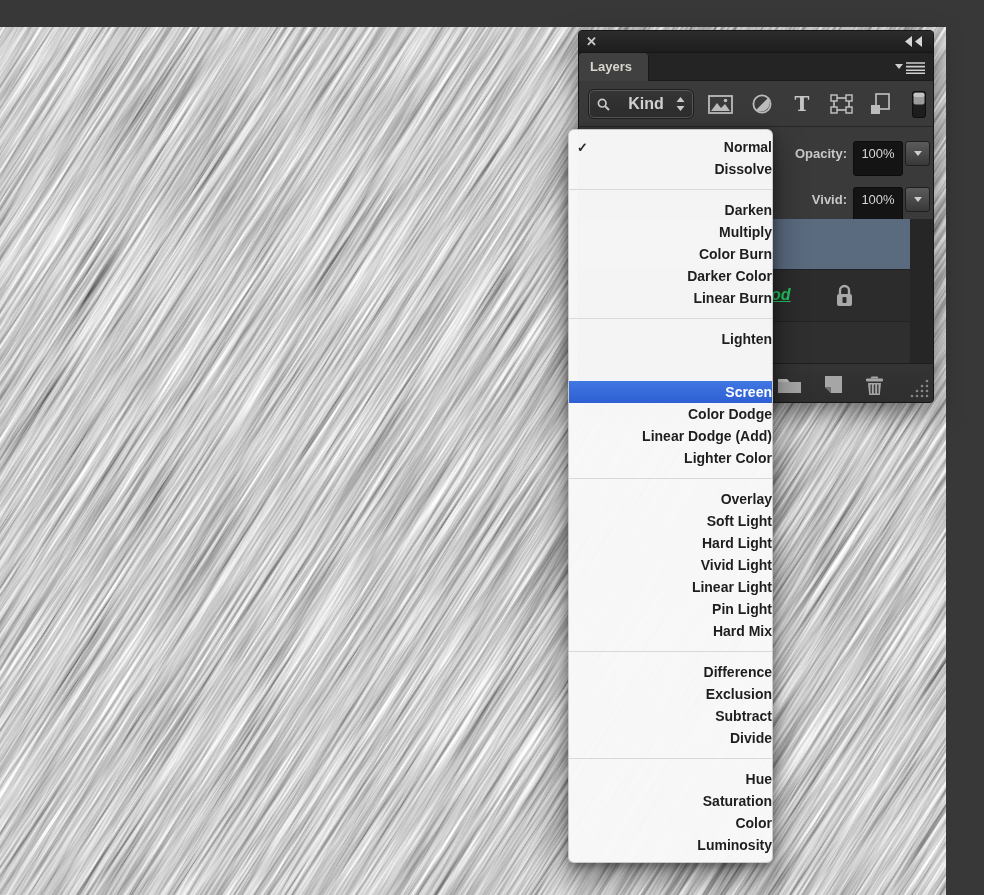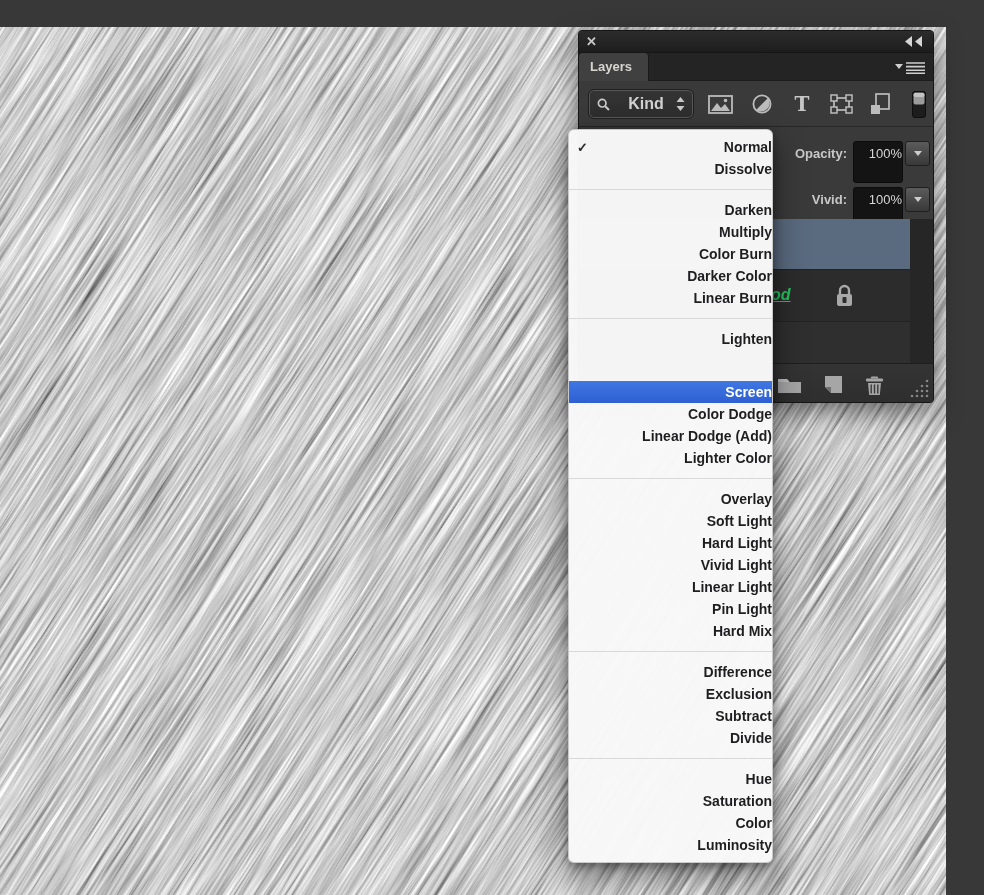--- a/index.html
+++ b/index.html
@@ -49,23 +49,23 @@
   .kind-label { font-size:16px; font-weight:bold; color:#d2d2d2; margin-left:6px; flex:1;text-align:center; }
   .ficon { position:absolute; top:0; height:46px; display:flex; align-items:center; justify-content:center; width:34px; }
   .ficon.f1{ left:124px; } .ficon.f2{ left:166px; } .ficon.f3{ left:206px; }
   .ficon.f4{ left:245px; } .ficon.f5{ left:284px; } .ficon.f6{ left:330px; width:20px; }
   .type-T { font-family:"DejaVu Serif", serif; font-size:20px; font-weight:bold; color:#c6c6c6; }
 
   .ctl-row { position:absolute; left:0; width:100%; height:25px; }
   .ctl-opacity { top:110px; } .ctl-fill { top:156px; }
   .ctl-label { position:absolute; right:86px; top:0; line-height:25px; font-size:13px;
                font-weight:bold; color:#c8c8c8; }
-  .ctl-field { position:absolute; left:274px; top:0; width:50px; height:42px; background:#141414;
+  .ctl-field { position:absolute; left:274px; top:0; width:50px; height:35px; background:#141414;
                border:1px solid #0c0c0c; border-radius:3px; color:#d6d6d6; font-size:13px;
-               text-align:right; line-height:23px; }
+               text-align:center; line-height:23px; }
   .ctl-btn { position:absolute; left:326px; top:0; width:25px; height:25px;
              background:linear-gradient(#5b5b5b,#393939); border:1px solid #1f1f1f;
              border-radius:3px; display:flex; align-items:center; justify-content:center; }
   .tri-down { width:0; height:0; border-left:4px solid transparent; border-right:4px solid transparent;
               border-top:5px solid #cdcdcd; }
 
   .layer-list { position:absolute; left:0; top:188px; width:100%; height:144px; background:#282828; }
   .list-gutter { position:absolute; right:0; top:0; width:24px; height:100%;
                  background:#262626; border-left:1px solid #1f1f1f; }
   .lrow { position:absolute; left:0; width:331px; }

